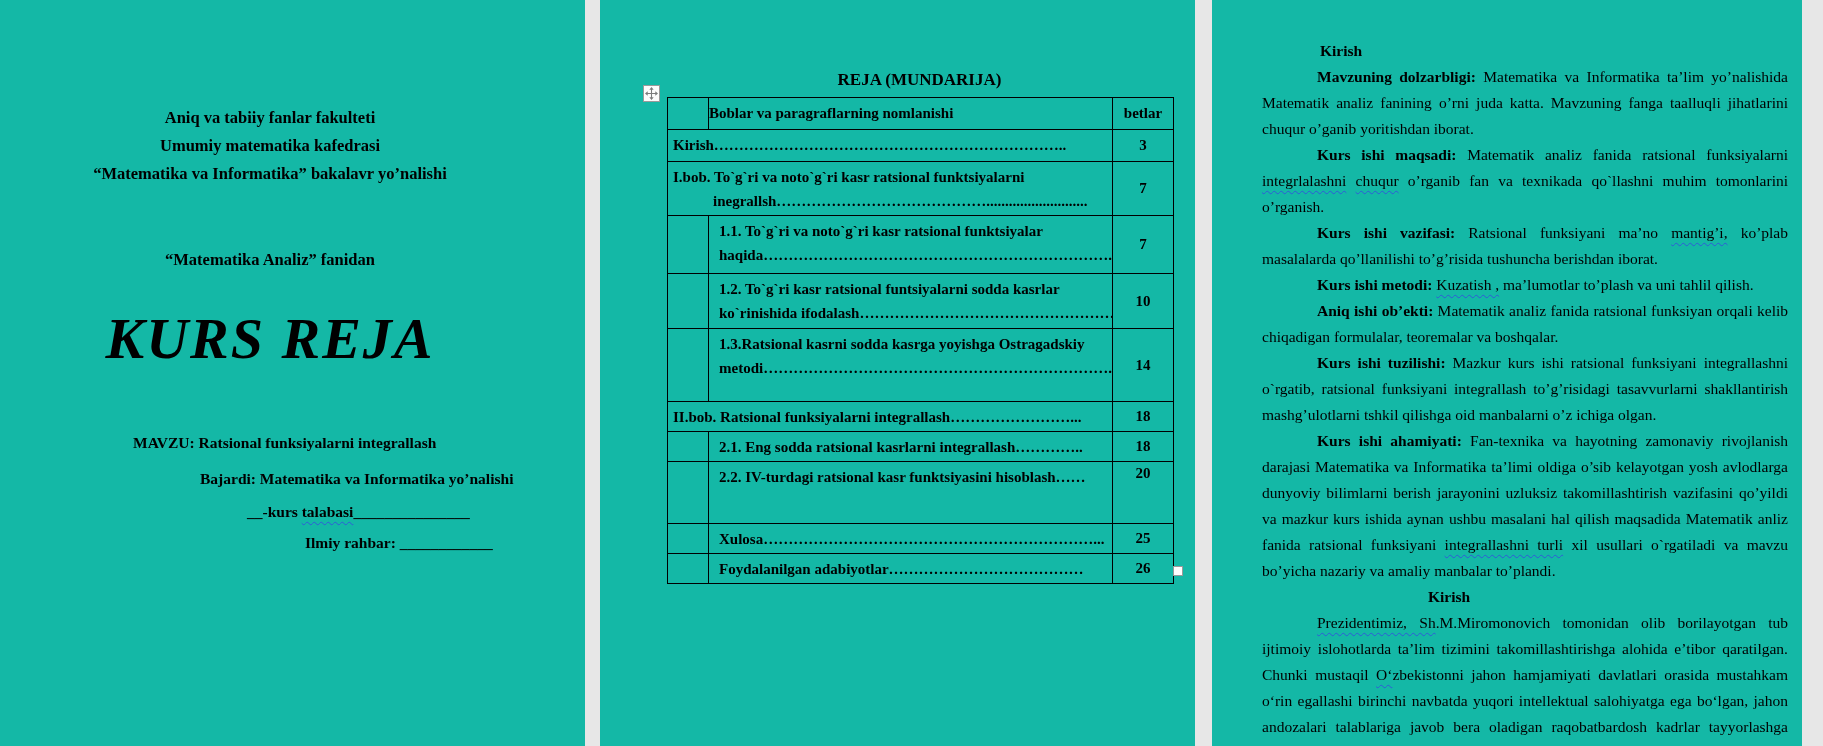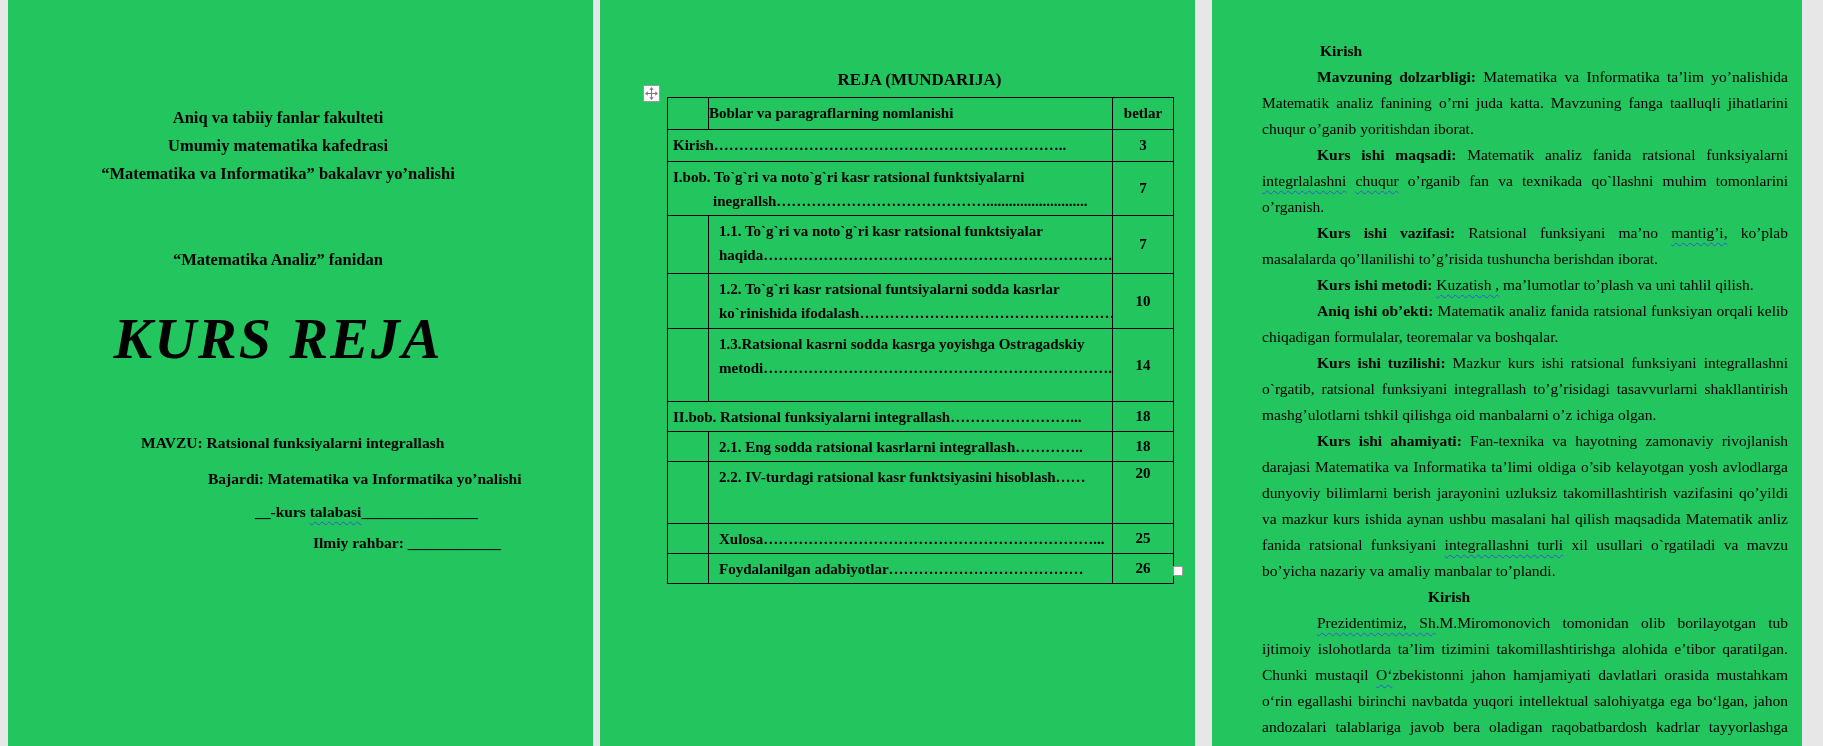--- a/index.html
+++ b/index.html
@@ -1,22 +1,22 @@
 <!DOCTYPE html>
 <html><head>
 <meta charset="utf-8">
 <style>
   html,body{margin:0;padding:0;}
   body{
     width:1823px;height:746px;overflow:hidden;position:relative;
     background:#e7e7e7;color:#000;
     font-family:"Liberation Serif","DejaVu Serif",serif;
   }
-  .page{position:absolute;top:0;height:746px;background:#22c55e;}
-  #page1{left:8px;width:585px;}
+  .page{position:absolute;top:0;height:746px;background:#14b8a6;}
+  #page1{left:0;width:585px;}
   #page2{left:600px;width:595px;}
   #page3{left:1212px;width:590px;}
 
   
   .p1-line{position:absolute;left:0;width:540px;text-align:center;font-weight:bold;font-size:16.5px;white-space:nowrap;}
   .p1-title{position:absolute;left:0;width:540px;text-align:center;font-weight:bold;font-style:italic;font-size:58px;letter-spacing:2px;white-space:nowrap;}
   .p1-left{position:absolute;font-weight:bold;font-size:15.5px;white-space:nowrap;}
 
   
   .reja-title{position:absolute;top:70px;left:67px;width:505px;text-align:center;font-weight:bold;font-size:17px;}

